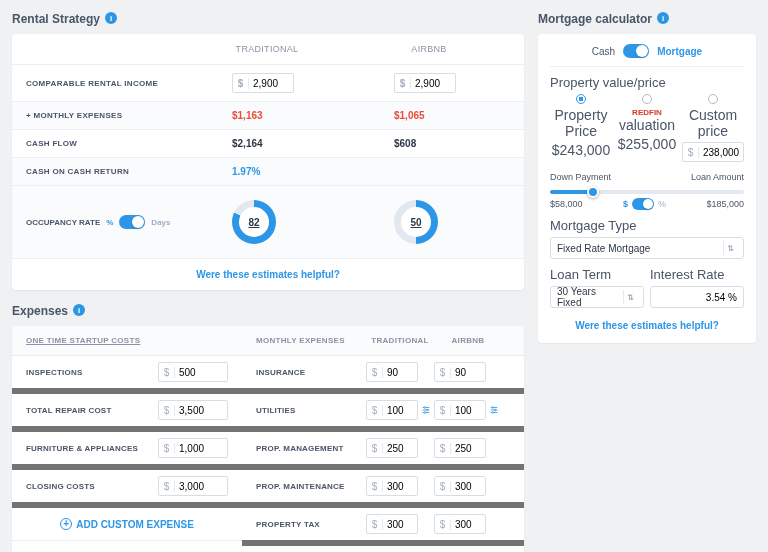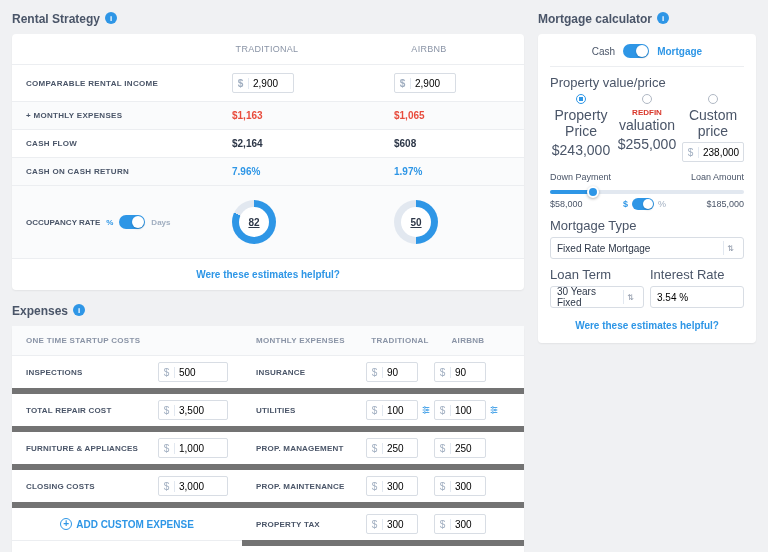--- a/index.html
+++ b/index.html
@@ -29,21 +29,21 @@
   .toggle.on { background: #2e96e6; }
   .toggle .knob { position: absolute; top: 1px; width: 12px; height: 12px; background: #fff; border-radius: 50%; box-shadow: 0 1px 2px rgba(0,0,0,.2); }
   .toggle .knob { left: 1px; } .toggle.on .knob { left: 13px; }
   .donut { width: 44px; height: 44px; border-radius: 50%; display: flex; align-items: center; justify-content: center; font-size: 10px; font-weight: 700; color: #2d3748; margin-left: 46px; text-decoration: underline; }
   .feedback { text-align: center; padding: 10px; font-size: 10px; color: #2e96e6; font-weight: 600; border-top: 1px solid #eceef1; cursor: pointer; }
 
   
   .exp-grid { display: grid; grid-template-columns: 230px 1fr; }
   .exp-left, .exp-right { display: flex; flex-direction: column; }
   .exp-head { padding: 10px 14px; font-size: 8px; font-weight: 700; color: #8a94a6; letter-spacing: .3px; border-bottom: 1px solid #eceef1; background: #fafbfc; display: grid; align-items: center; }
-  .exp-left .exp-head { grid-template-columns: 1fr; }
+  .exp-left .exp-head { grid-template-columns: 1fr; text-decoration: underline; }
   .exp-right .exp-head { grid-template-columns: 110px 68px 68px; }
   .exp-right .exp-head span:nth-child(2), .exp-right .exp-head span:nth-child(3) { text-align: center; }
   .exp-item { display: grid; align-items: center; padding: 6px 14px; border-bottom: 6px solid #737373; }
   .exp-left .exp-item { grid-template-columns: 1fr 70px; }
   .exp-right .exp-item { grid-template-columns: 110px 68px 68px; }
   .exp-item .lbl { font-size: 8px; font-weight: 700; color: #4a5568; letter-spacing: .2px; }
   .exp-item .inwrap { display: flex; align-items: center; gap: 3px; }
   .exp-item .fake-input input { width: 34px; }
   .tune-icon { width: 10px; height: 10px; color: #2e96e6; cursor: pointer; }
   .add-link { text-align: center; padding: 10px; font-size: 10px; font-weight: 700; color: #2e96e6; cursor: pointer; display: flex; align-items: center; justify-content: center; gap: 4px; }
@@ -65,21 +65,21 @@
   .radio-col .fake-input input { width: 44px; }
   .mort-row { display: flex; justify-content: space-between; font-size: 9px; margin-top: 10px; color: #4a5568; }
   .slider-track { position: relative; height: 4px; background: #e2e8f0; border-radius: 2px; margin: 8px 0 4px; }
   .slider-fill { position: absolute; height: 100%; left: 0; width: 22%; background: #2e96e6; border-radius: 2px; }
   .slider-knob { position: absolute; top: -4px; left: 22%; width: 12px; height: 12px; background: #2e96e6; border: 2px solid #fff; border-radius: 50%; box-shadow: 0 1px 3px rgba(0,0,0,.3); transform: translateX(-50%); cursor: grab; }
   .slider-vals { display: flex; justify-content: space-between; align-items: center; font-size: 9px; color: #4a5568; }
   .slider-vals .mid { display: flex; align-items: center; gap: 4px; }
   .select { border: 1px solid #d8dde4; border-radius: 3px; background: #fff; height: 22px; display: flex; align-items: center; justify-content: space-between; padding: 0 6px; font-size: 10px; color: #2d3748; cursor: pointer; margin-top: 4px; }
   .select .arr { height: 14px; width: 14px; border-left: 1px solid #e2e8f0; display: flex; align-items: center; justify-content: center; color: #8a94a6; font-size: 8px; }
   .two-col { display: grid; grid-template-columns: 1fr 1fr; gap: 6px; }
-  .two-col .select input { border: none; outline: none; width: 100%; font-size: 10px; }
+  .two-col .select input { border: none; outline: none; width: 100%; font-size: 10px; text-align: right; }
 </style>
 </head>
 <body>
 
 <div class="layout">
   <div class="col-left">
 
     <div>
       <div class="section-title">
         <span>Rental Strategy</span>
@@ -107,21 +107,20 @@
           <div class="rs-val val-red">$1,163</div>
           <div class="rs-val val-red">$1,065</div>
         </div>
         <div class="rs-row">
           <div class="rs-label">CASH FLOW</div>
           <div class="rs-val">$2,164</div>
           <div class="rs-val">$608</div>
         </div>
         <div class="rs-row">
           <div class="rs-label">CASH ON CASH RETURN</div>
-          <div class="rs-val val-blue">7.96%</div>
           <div class="rs-val val-blue">1.97%</div>
         </div>
         <div class="occ-row">
           <div class="occ-ctrl">
             <span>OCCUPANCY RATE</span>
             <span style="color:#2e96e6;font-weight:800">%</span>
             <div class="toggle on">
                 <div class="knob"></div>
               </div>
             <span style="color:#a0aec0">Days</span>

